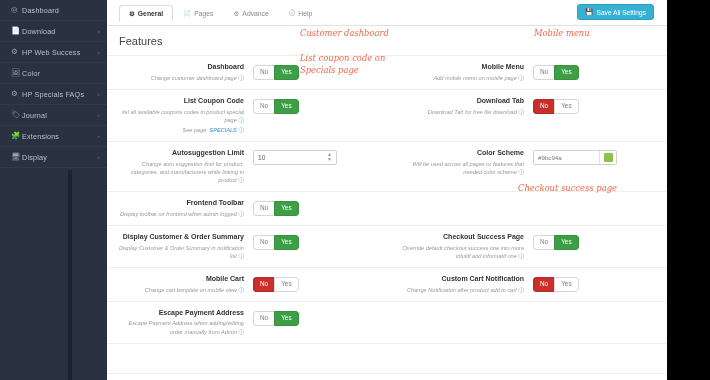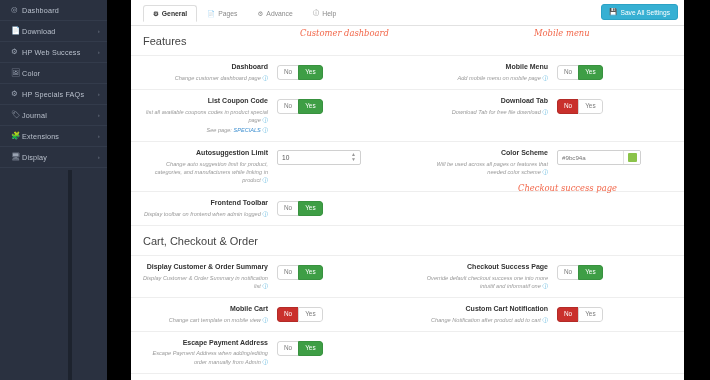--- a/index.html
+++ b/index.html
@@ -42,21 +42,20 @@
   }
   #side-edge {
     position:absolute; left:68px; top:170px; width:4px; height:210px;
     background:#1d232e;
   }
 
   
   #main {
     position:absolute; left:107px; top:0; width:494px; height:380px;
     background:#fca5a5;
-    margin-left:24px;
   }
   #content-scroll {
     position:absolute; left:0; top:0; width:560px; height:380px;
     background:#fff; overflow:hidden;
   }
 
   
   #topbar { position:relative; height:26px; background:#fff; border-bottom:1px solid #e2e2e2; }
   #tabs { position:absolute; left:12px; top:5px; display:flex; align-items:flex-end; }
   .tab {
@@ -351,21 +350,20 @@
           <div class="ctrl-col">
             <span class="toggle">
               <span class="opt">No</span>
               <span class="opt on-yes">Yes</span>
             </span>
           </div>
         </div>
         <div class="half"></div>
       </div>
 
-      <div class="section-head">Cart, Checkout &amp; Order</div>
 
       <div class="row">
         <div class="half">
           <div class="lbl-col">
             <div class="f-title">Display Customer &amp; Order Summary</div>
             <div class="f-desc"><span>Display Customer &amp; Order Summary in notification list</span> <span class="q">ⓘ</span></div>
           </div>
           <div class="ctrl-col">
             <span class="toggle">
               <span class="opt">No</span>
@@ -439,15 +437,17 @@
       </div>
 
     </div>
 
   </div>
 
   <div id="right-black"></div>
 
   <div class="annot" style="left:300px; top:27px;">Customer dashboard</div>
   <div class="annot" style="left:534px; top:27px;">Mobile menu</div>
+  <div class="annot" style="left:300px; top:52px;">List coupon code on
+Specials page</div>
   <div class="annot" style="left:518px; top:182px;">Checkout success page</div>
 
 </div>
 
 </body></html>

